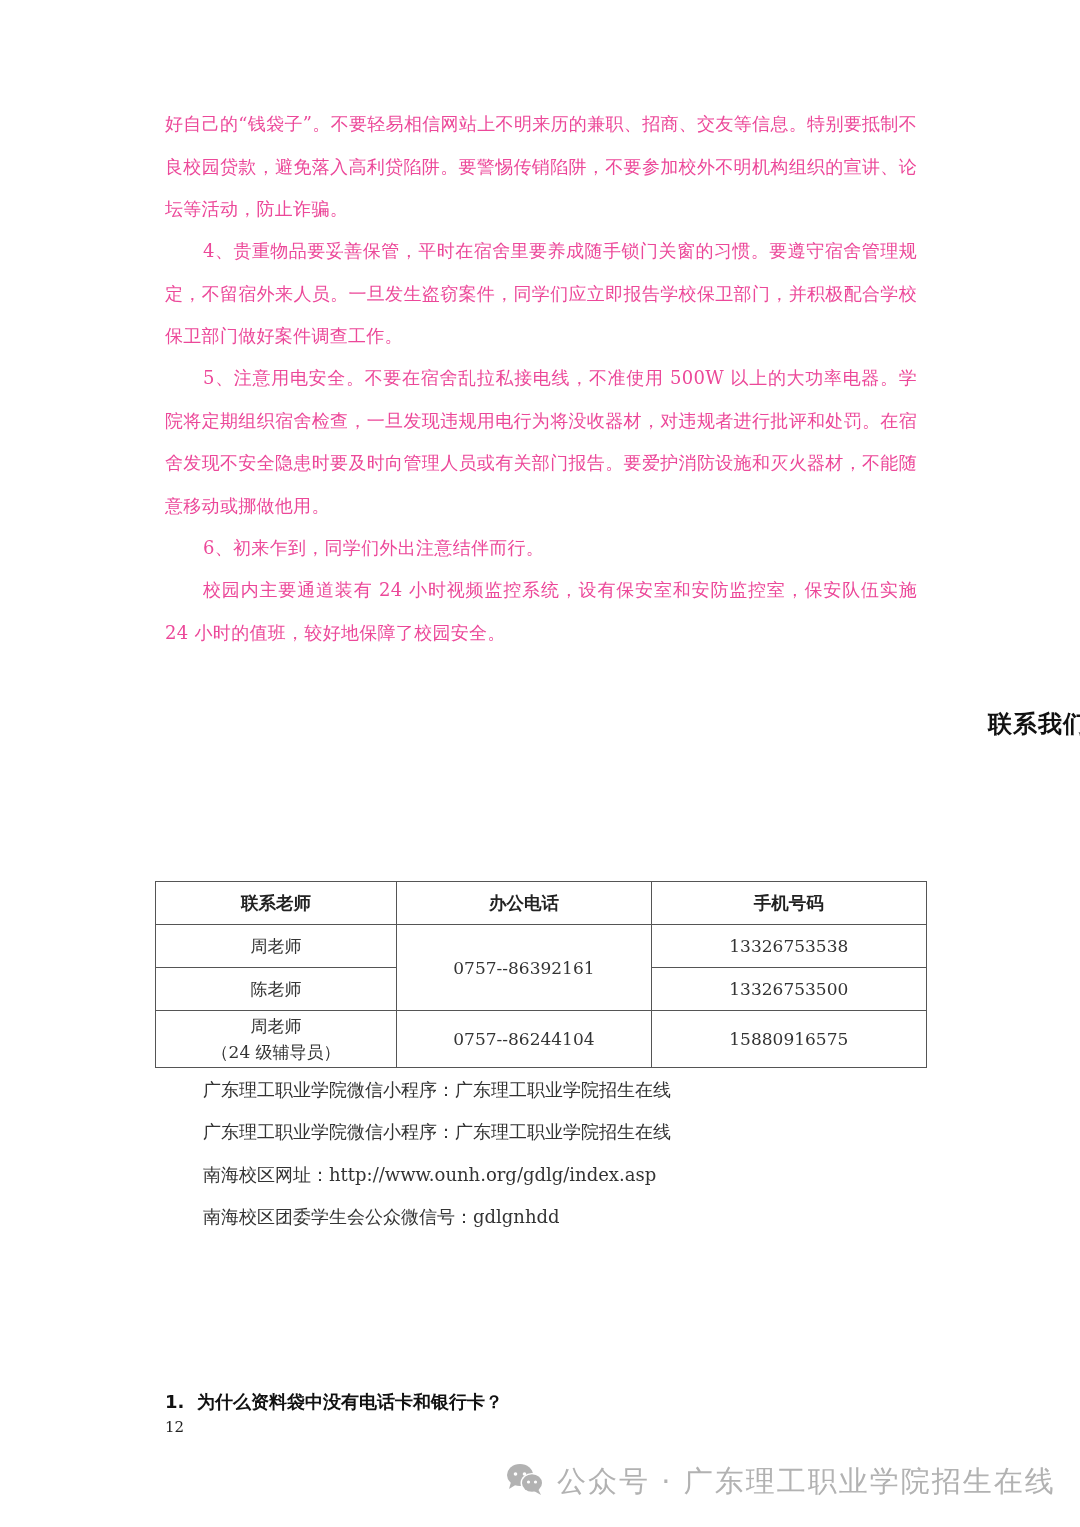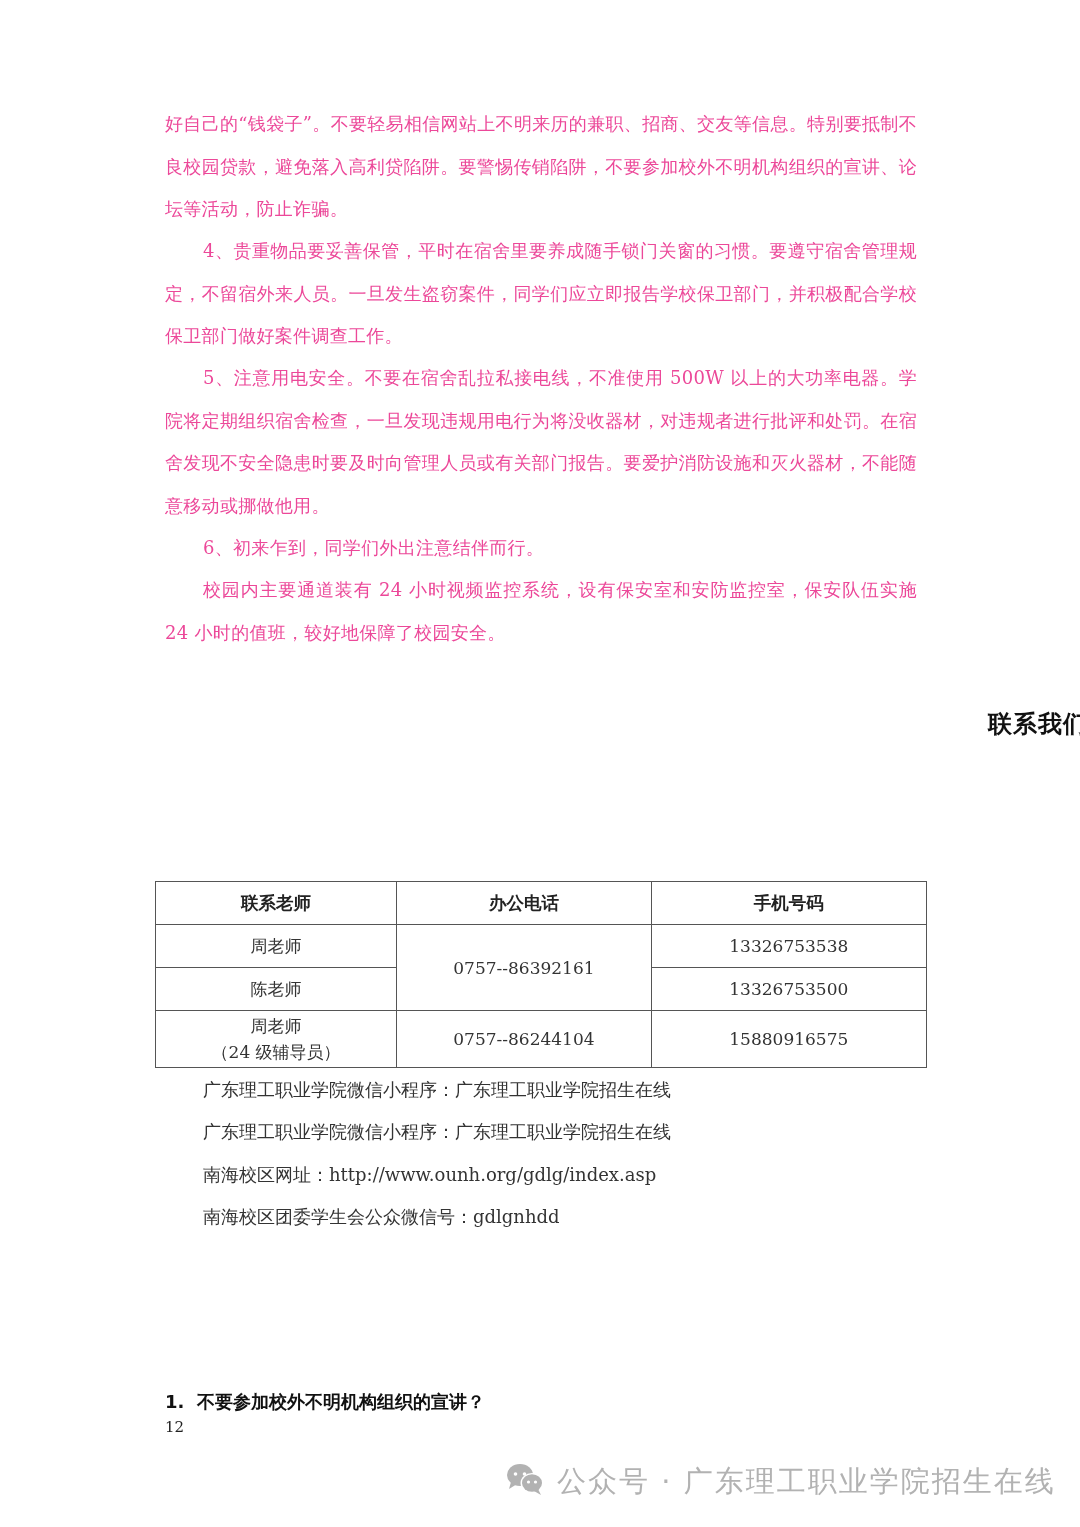--- a/index.html
+++ b/index.html
@@ -73,21 +73,21 @@
 
   <div class="info" style="top:1069px;">
     <div>广东理工职业学院微信小程序：广东理工职业学院招生在线</div>
     <div>广东理工职业学院微信小程序：广东理工职业学院招生在线</div>
     <div>南海校区网址：http://www.ounh.org/gdlg/index.asp</div>
     <div>南海校区团委学生会公众微信号：gdlgnhdd</div>
   </div>
 
 
   <div class="q">
-    <span class="num">1.</span><span>不要参加校外不明机构组织的宣讲？</span>
+    <span class="num">1.</span><span>为什么资料袋中没有电话卡和银行卡？</span>
   </div>
 
   <div class="pagenum">12</div>
 
   <div class="watermark">
     <span>
       <svg width="40" height="34" viewBox="0 0 40 34">
         <ellipse cx="15" cy="13" rx="13" ry="11" fill="#b2b2b2"></ellipse>
         <path d="M6 20 L4 27 L12 22 Z" fill="#b2b2b2"></path>
         <circle cx="10.5" cy="12" r="1.8" fill="#fff"></circle>

